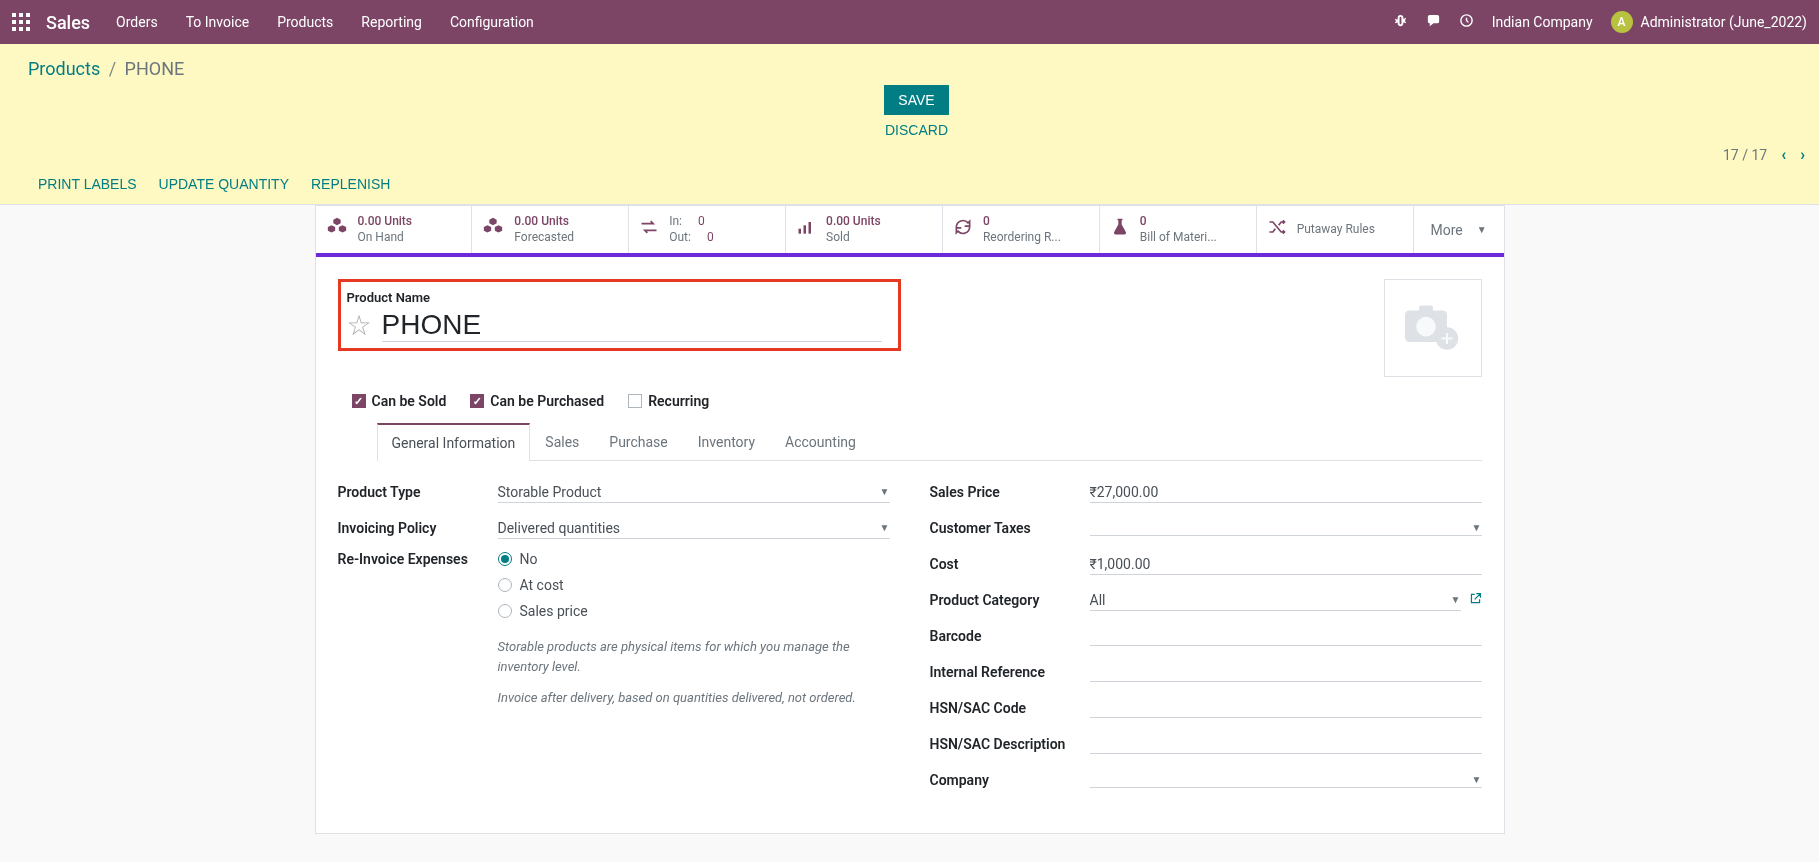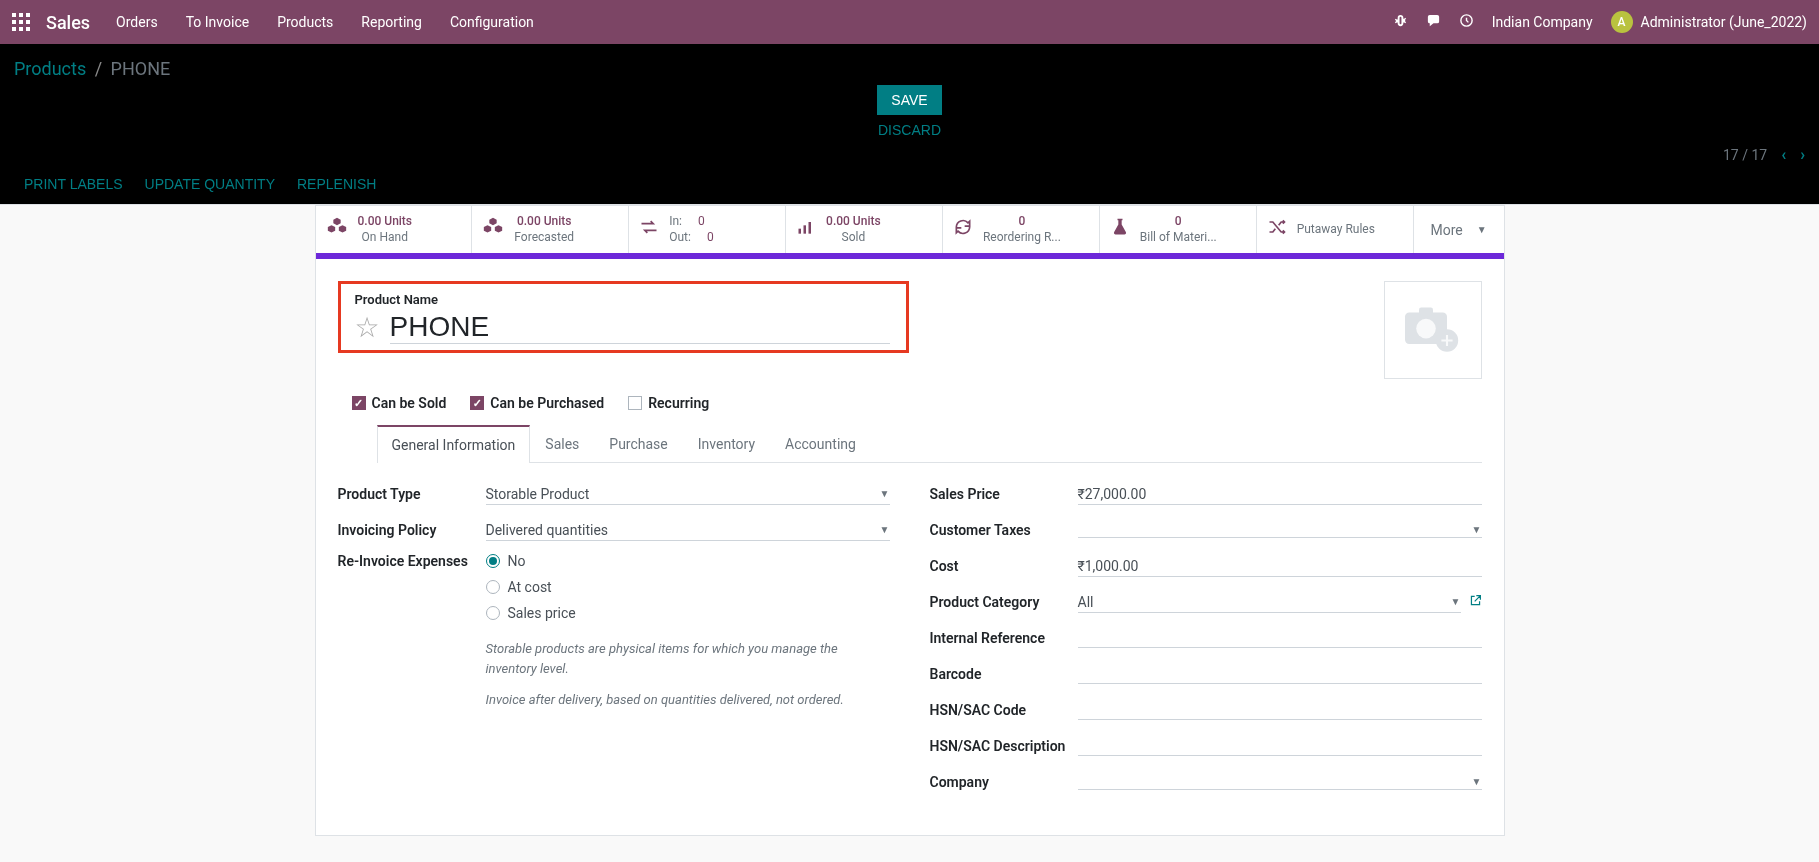--- a/index.html
+++ b/index.html
@@ -8,75 +8,75 @@
 .apps-icon { width: 18px; height: 18px; display: grid; grid-template-columns: repeat(3,4px); grid-template-rows: repeat(3,4px); gap: 3px; cursor: pointer; }
 .apps-icon span { background: #fff; width: 4px; height: 4px; }
 .brand { font-size: 18px; font-weight: 500; margin: 0 26px 0 16px; }
 .nav-links { display: flex; gap: 28px; }
 .nav-links a { color: #fff; text-decoration: none; font-size: 14px; cursor: pointer; }
 .nav-right { margin-left: auto; display: flex; align-items: center; gap: 18px; }
 .nav-right .icon-btn { color: #fff; cursor: pointer; font-size: 15px; }
 .avatar { width: 22px; height: 22px; border-radius: 50%; background: #b9c23f; color: #fff; display: flex; align-items: center; justify-content: center; font-size: 12px; font-weight: 500; }
 .nav-user { display: flex; align-items: center; gap: 8px; }
 
-.sub-header { background: #000000; padding: 14px 14px 0 14px; border-bottom: 1px solid #dee2e6; }
+.sub-header { background: #fef9c3; padding: 14px 14px 0 28px; border-bottom: 1px solid #dee2e6; }
 .breadcrumb { font-size: 18px; margin-bottom: 6px; }
 .breadcrumb a { color: #017e84; text-decoration: none; cursor: pointer; }
 .breadcrumb span.sep { color: #888; margin: 0 4px; }
 .breadcrumb span.cur { color: #6c757d; }
 .row2 { display: flex; align-items: center; flex-direction: column; }
 .save-btn { background: #017e84; color: #fff; border: none; padding: 7px 14px; font-size: 14px; cursor: pointer; font-weight: 500; }
 .discard-btn { background: none; border: none; color: #017e84; font-size: 14px; padding: 7px 14px; cursor: pointer; font-weight: 500; }
 .pager { margin-left: auto; display: flex; align-items: center; gap: 14px; color: #6c757d; font-size: 14px; }
 .pager .arrow { color: #017e84; cursor: pointer; font-size: 16px; font-weight: bold; }
 .row3 { display: flex; gap: 22px; padding: 12px 10px; }
 .row3 button { background: none; border: none; color: #017e84; font-size: 14px; font-weight: 500; cursor: pointer; }
 
 .content-area { padding: 0; }
 .product-form { background: #fff; border: 1px solid #dee2e6; margin: 0 auto; max-width: 1190px; }
 
-.stat-buttons { display: flex; border-bottom: 6px solid #6d28d9; text-align: center; }
+.stat-buttons { display: flex; border-bottom: 4px solid #6d28d9; }
 .stat-btn { flex: 1; border-right: 1px solid #dee2e6; padding: 8px 10px; display: flex; align-items: center; gap: 10px; cursor: pointer; min-width: 0; }
 .stat-btn:last-child { border-right: none; }
 .stat-btn .stat-icon { color: #7c4565; font-size: 20px; flex-shrink: 0; }
 .stat-btn .stat-text { display: flex; flex-direction: column; font-size: 12px; line-height: 1.3; min-width: 0; overflow: hidden; }
 .stat-btn .stat-value { color: #7c4565; font-weight: 500; white-space: nowrap; }
 .stat-btn .stat-label { color: #6c757d; white-space: nowrap; overflow: hidden; text-overflow: ellipsis; }
 .stat-inout { display: flex; flex-direction: column; font-size: 12px; line-height: 1.3; }
 .stat-inout-row { display: flex; gap: 16px; }
 .stat-inout-label { color: #6c757d; }
 .stat-inout-val { color: #7c4565; }
 .more-btn { flex: 0 0 90px; justify-content: center; color: #6c757d; }
 .more-btn .caret { font-size: 10px; margin-left: 4px; }
 
 .form-body { padding: 22px 22px 30px 22px; }
 .name-section { display: flex; align-items: flex-start; }
 .name-left { flex: 1; }
-.name-box { border: 3px solid #e63921; display: inline-block; padding: 8px 16px 6px 14px; margin-bottom: 2px; }
+.name-box { border: 3px solid #e63921; display: inline-block; padding: 8px 16px 6px 6px; margin-bottom: 2px; }
 .name-label { font-size: 13px; font-weight: 600; margin-bottom: 4px; color:#212529; }
 .name-row { display: flex; align-items: center; gap: 10px; }
 .star { font-size: 28px; color: #aaa; cursor: pointer; line-height: 1; }
 .name-input { font-size: 28px; font-weight: 400; border: none; outline: none; color: #212529; width: 500px; border-bottom: 1px solid #ced4da; background: transparent; }
 .img-placeholder { width: 98px; height: 98px; border: 1px solid #dee2e6; display: flex; align-items: center; justify-content: center; color: #ced4da; }
 .img-placeholder svg { width: 70px; height: 60px; }
 
 .checks { display: flex; gap: 24px; margin: 16px 0 14px 14px; }
 .check { display: flex; align-items: center; gap: 6px; cursor: pointer; font-weight: 600; font-size: 14px; color:#212529;}
 .checkbox { width: 14px; height: 14px; border: 1px solid #7c4565; display: flex; align-items: center; justify-content: center; font-size: 11px; }
 .checkbox.checked { background: #7c4565; color: #fff; }
 .checkbox.unchecked { background: #fff; border-color: #adb5bd; }
 
 .tabs { display: flex; border-bottom: 1px solid #dee2e6; margin-bottom: 18px; margin-left: 39px; }
 .tab { padding: 10px 14px; border: 1px solid transparent; border-bottom: none; cursor: pointer; color: #6c757d; font-size: 14px; }
 .tab.active { border-color: #dee2e6; border-top: 2px solid #7c4565; background: #fff; color: #495057; margin-bottom: -1px; }
 
 .form-grid { display: flex; gap: 40px; }
 .col { flex: 1; }
 .field-row { display: flex; align-items: center; margin-bottom: 10px; min-height: 26px; }
-.field-row .flabel { width: 148px; font-weight: 600; font-size: 14px; color:#212529; flex-shrink: 0; }
+.field-row .flabel { width: 160px; font-weight: 600; font-size: 14px; color:#212529; flex-shrink: 0; }
 .field-row .fval { flex: 1; position: relative; }
 .dropdown-field { border-bottom: 1px solid #ced4da; padding: 2px 0; display: flex; align-items: center; justify-content: space-between; cursor: pointer; color:#495057;}
 .dropdown-field .caret { color: #6c757d; font-size: 10px; }
 .text-field { border-bottom: 1px solid #ced4da; padding: 2px 0; color:#495057; min-height: 20px; }
 .ext-link { color: #017e84; margin-left: 8px; cursor: pointer; font-size: 13px; }
 
 .radio-group { display: flex; flex-direction: column; gap: 10px; }
 .radio-opt { display: flex; align-items: center; gap: 8px; cursor: pointer; color:#495057;}
 .radio { width: 14px; height: 14px; border: 1px solid #adb5bd; border-radius: 50%; display: flex; align-items: center; justify-content: center; }
 .radio.selected { border-color: #017e84; }
@@ -369,27 +369,27 @@
                 <span class="caret">▼</span>
               </div>
               <span class="ext-link">
                 <svg width="13" height="13" viewBox="0 0 16 16" fill="none" stroke="currentColor" stroke-width="1.5">
                     <path d="M7 3H3v10h10V9M9 2h5v5M14 2L7 9"></path>
                   </svg>
               </span>
             </div>
           </div>
           <div class="field-row">
+            <div class="flabel">Barcode</div>
+            <div class="fval">
+                <div class="text-field"></div>
+              </div>
+          </div>
+          <div class="field-row">
             <div class="flabel">Internal Reference</div>
-            <div class="fval">
-                <div class="text-field"></div>
-              </div>
-          </div>
-          <div class="field-row">
-            <div class="flabel">Barcode</div>
             <div class="fval">
                 <div class="text-field"></div>
               </div>
           </div>
           <div class="field-row">
             <div class="flabel">HSN/SAC Code</div>
             <div class="fval">
                 <div class="text-field"></div>
               </div>
           </div>

